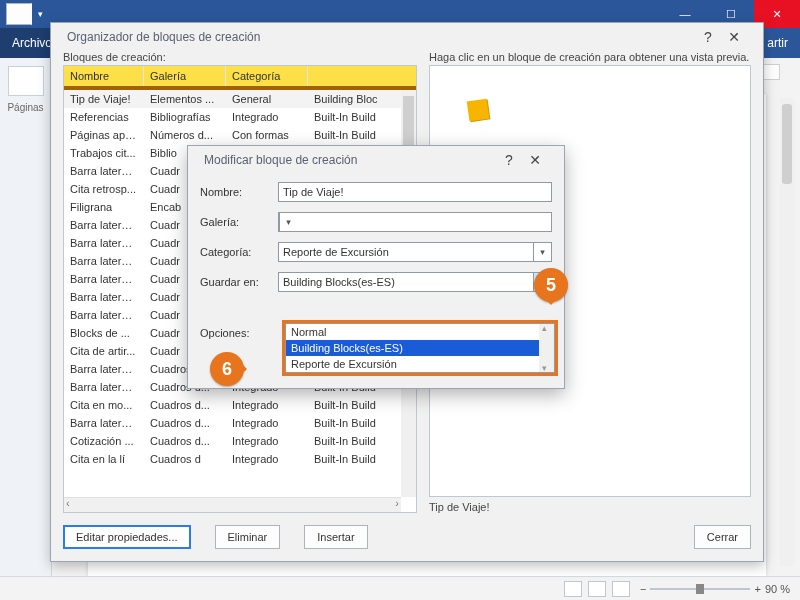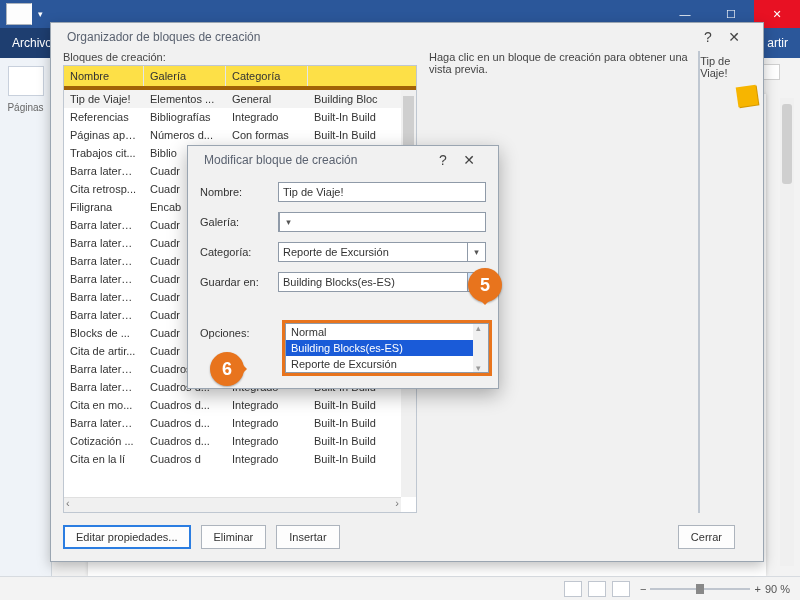--- a/index.html
+++ b/index.html
@@ -44,29 +44,29 @@
 .c1{width:80px}.c2{width:82px}.c3{width:82px}.c4{flex:1}
 .grow{display:flex}
 .grow div{padding:3px 6px;border-right:1px solid transparent;color:#333;white-space:nowrap;overflow:hidden;text-overflow:ellipsis}
 .grow:nth-child(1){background:#f3f3f3}
 .gridbody{position:absolute;top:24px;left:0;right:15px;bottom:15px;overflow:hidden}
 .grid .sv{position:absolute;right:0;top:24px;width:15px;bottom:15px;background:#f0f0f0}
 .grid .sv::after{content:"";position:absolute;left:2px;right:2px;top:6px;height:70px;background:#cfcfcf}
 .grid .sh{position:absolute;left:0;right:15px;bottom:0;height:15px;background:#f0f0f0;border-top:1px solid #e0e0e0}
 .grid .sh::before{content:"‹";position:absolute;left:2px;top:-1px;color:#777}
 .grid .sh::after{content:"›";position:absolute;right:2px;top:-1px;color:#777}
-.rightcol{flex:1;display:flex;}
+.rightcol{flex:1;display:flex;flex-direction:column}
 .preview{flex:1;border:1px solid #bfc7d1;background:#fff;position:relative}
 .preview .pin{position:absolute;left:38px;top:34px;width:20px;height:20px;background:#f7b500;transform:rotate(-8deg);box-shadow:1px 1px 0 #d49700}
 .prevname{color:#444;padding-top:4px}
-.dlg1-foot{display:flex;gap:10px;padding:8px 28px 12px 12px;align-items:center}
+.dlg1-foot{display:flex;gap:24px;padding:8px 12px 12px 12px;align-items:center}
 .btn{height:24px;padding:0 12px;background:#fdfdfd;border:1px solid #adb4bd;color:#333;display:inline-flex;align-items:center}
 .btn:focus,.btn.sel{outline:2px solid #2b7de1;outline-offset:-2px}
 
-.dlg2{position:absolute;left:187px;top:145px;width:312px;background:#f1f1f1;border:1px solid #9aa5b1;box-shadow:0 6px 18px rgba(0,0,0,.3)}
+.dlg2{position:absolute;left:187px;top:145px;width:378px;background:#f1f1f1;border:1px solid #9aa5b1;box-shadow:0 6px 18px rgba(0,0,0,.3)}
 .dlg2 .body{padding:8px 12px 14px 12px}
 .frow{display:flex;align-items:center;margin-bottom:10px}
 .frow .fl{width:78px;color:#333}
 .fin{flex:1;height:20px;border:1px solid #8f9aa8;background:#fff;padding:2px 4px;display:flex;align-items:center;color:#333}
 .fsel{flex:1;height:20px;border:1px solid #8f9aa8;background:#fff;display:flex;align-items:center}
 .fsel span{flex:1;padding:0 4px;color:#333}
 .fsel .ar{width:18px;height:100%;border-left:1px solid #8f9aa8;display:flex;align-items:center;justify-content:center;color:#555;font-size:9px}
 .fsel.open .ar{background:#cde3fb}
 .frow.tall{align-items:flex-start}
 .frow.tall .fin{height:46px}

